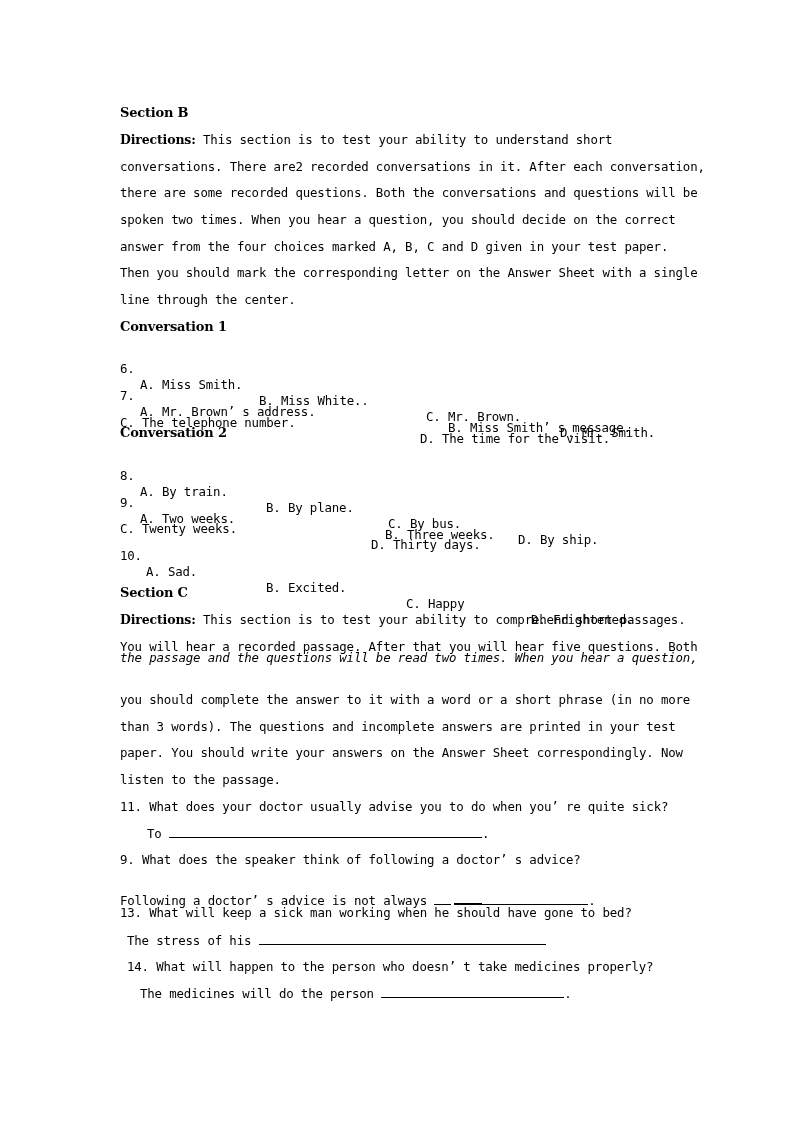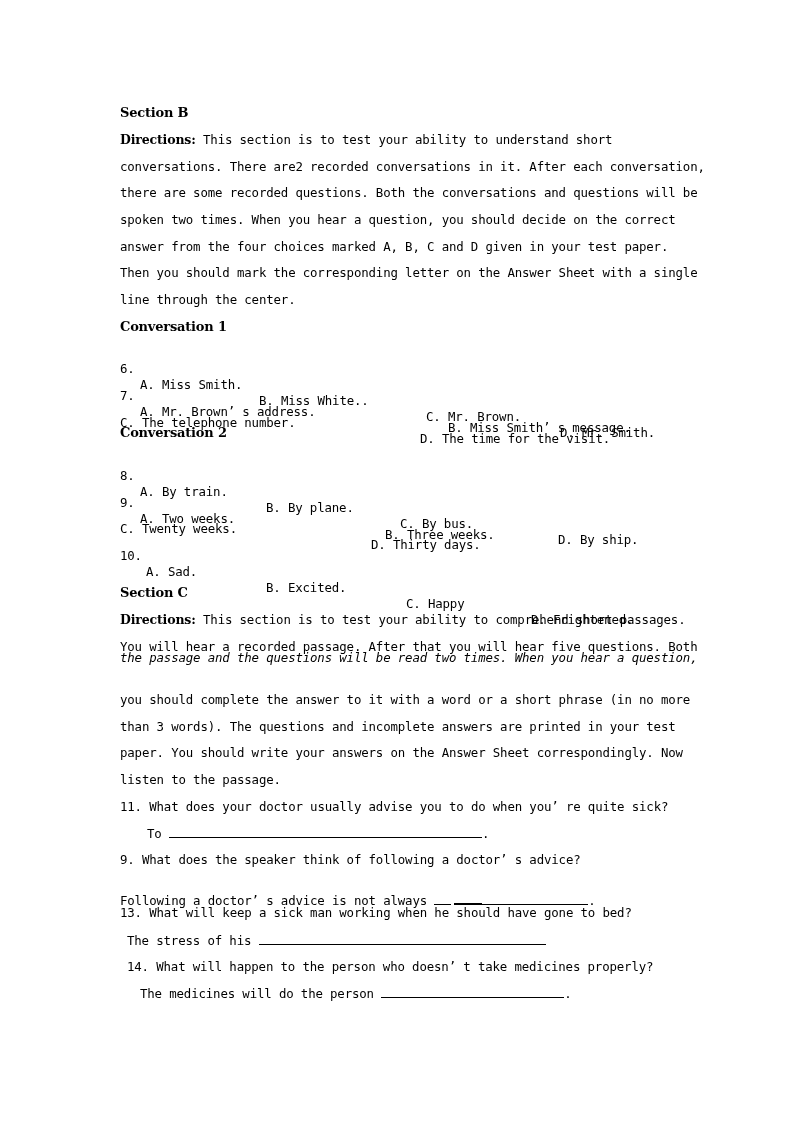--- a/index.html
+++ b/index.html
@@ -47,22 +47,22 @@
     <span class="opt" style="left:0;">C. The telephone number.</span>
     <span class="opt" style="left:300px;">D. The time for the visit.</span>
   </div>
 
   <div class="line bold" style="top:425px;">Conversation 2</div>
 
   <div class="line" style="top:452px; width:580px;">
     <span class="opt" style="left:0;">8.</span>
     <span class="opt" style="left:20px;">A. By train.</span>
     <span class="opt" style="left:146px;">B. By plane.</span>
-    <span class="opt" style="left:280px;">C. By bus.</span>
-    <span class="opt" style="left:398px;margin-left:40px;">D. By ship.</span>
+    <span class="opt" style="left:268px;">C. By bus.</span>
+    <span class="opt" style="left:398px;">D. By ship.</span>
   </div>
 
   <div class="line" style="top:479px; width:580px;">
     <span class="opt" style="left:0;">9.</span>
     <span class="opt" style="left:20px;">A. Two weeks.</span>
     <span class="opt" style="left:265px;text-align:center;">B. Three weeks.</span>
   </div>
   <div class="line" style="top:505px; width:580px;">
     <span class="opt" style="left:0;">C. Twenty weeks.</span>
     <span class="opt" style="left:251px;">D. Thirty days.</span>

